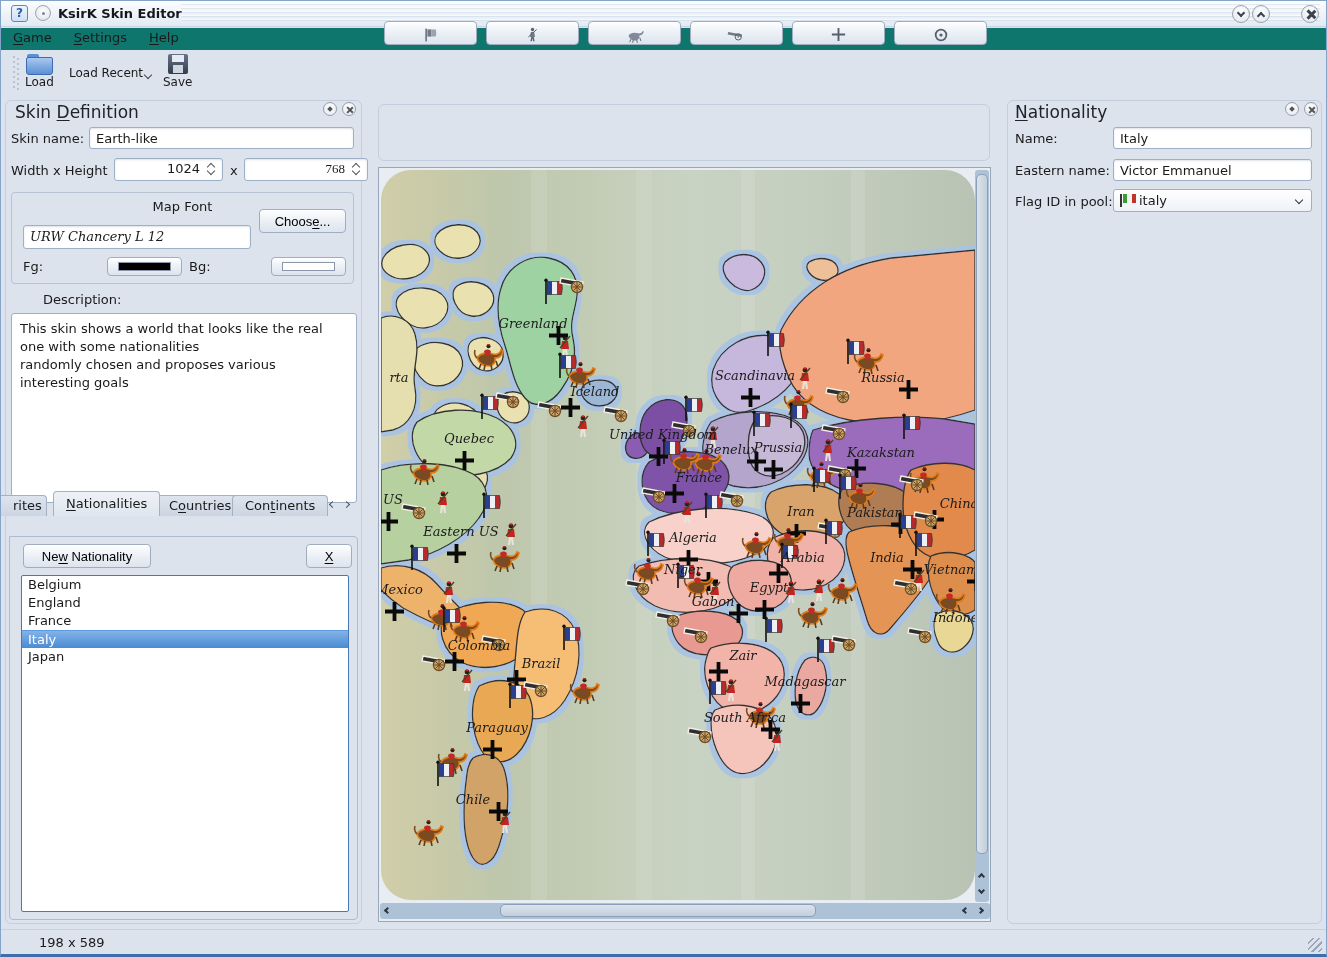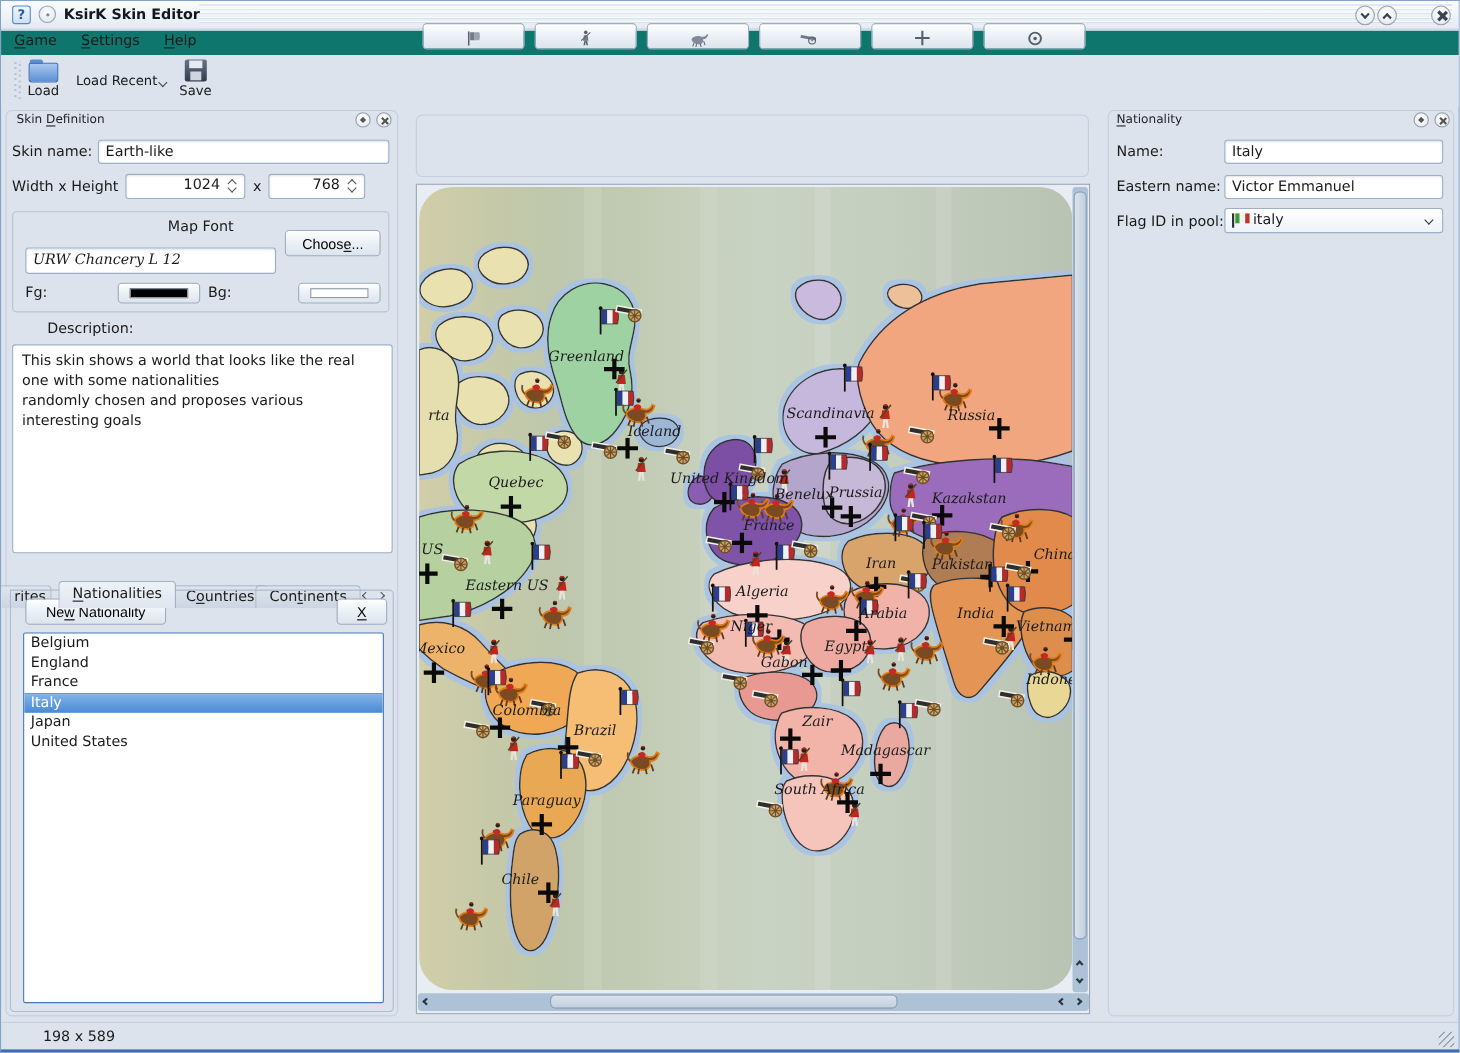--- a/index.html
+++ b/index.html
@@ -50,21 +50,21 @@
      background:linear-gradient(#a8c8f0,#5b8fd4); border:1px solid #3c6db4; border-radius:2px 2px 3px 3px; }
   .icon-floppy { width:20px; height:20px; background:linear-gradient(#5a6678,#2e3razzo440); background:linear-gradient(#6b7popup890,#2e3440); background:linear-gradient(#67748c,#333c4c); border-radius:2px; position:relative; }
   .icon-floppy::before { content:""; position:absolute; left:4px; top:1px; width:12px; height:7px; background:#e8ecf2; }
   .icon-floppy::after { content:""; position:absolute; left:5px; top:11px; width:10px; height:8px; background:#cfd6e0; }
   .chev-down { width:6px; height:6px; border-right:1.6px solid #444; border-bottom:1.6px solid #444; transform:rotate(45deg); display:inline-block; }
 
   
   .dock-frame { position:absolute; border:1px solid #c3cfde; border-radius:6px; }
   .df-left  { left:4px;  top:99px; width:357px; height:824px; }
   .df-right { left:1006px; top:99px; width:315px; height:824px; }
-  .dock-title { position:absolute; font-size:11px; color:#20242a; }
+  .dock-title { position:absolute; font-size:17px; color:#20242a; }
   .dock-btn { position:absolute; width:14px; height:14px; border:1px solid #979ea8; border-radius:50%;
       background:radial-gradient(circle at 50% 35%,#fff,#e2e7ee); }
   .dock-btn .dia { position:absolute; left:4px; top:4px; width:4px; height:4px; background:#555; transform:rotate(45deg);}
   .dock-btn .xx::before,.dock-btn .xx::after { content:""; position:absolute; left:6px; top:3px; width:1.8px; height:8px; background:#555;}
   .dock-btn .xx::before{transform:rotate(45deg);} .dock-btn .xx::after{transform:rotate(-45deg);}
 
   .field-label { position:absolute; font-size:13px; }
   .input { position:absolute; background:#fff; border:1px solid #9db0c6; border-radius:3px;
            padding:2px 6px; font-size:13px; line-height:17px; box-shadow:inset 0 1px 2px rgba(120,140,165,.25); }
   .btn { background:linear-gradient(#fdfeff,#eaeff5 55%,#dde4ed); border:1px solid #9fadbf; border-radius:4px;
@@ -80,21 +80,21 @@
   .groupbox { position:absolute; border:1px solid #b7c3d3; border-radius:4px; }
   .groupbox .legend { position:absolute; left:0; right:0; top:6px; text-align:center; font-size:13px; }
 
   .swatch-btn { position:absolute; height:19px; }
   .swatch { position:absolute; left:10px; right:10px; top:4px; height:9px; border:1px solid #8a97a8; }
 
   .desc-box { position:absolute; background:#fff; border:1px solid #9db0c6; border-radius:3px;
               padding:6px 8px; font-size:13px; line-height:18px; white-space:pre-line; }
 
   
-  .tabbar { position:absolute; left:0px; top:527px; width:360px; height:25px; }
+  .tabbar { position:absolute; left:0px; top:490px; width:360px; height:25px; }
   .tab { position:absolute; bottom:0; height:21px; padding:2px 12px 0; background:linear-gradient(#dde4ee,#ccd5e2);
          border:1px solid #a3b1c3; border-bottom:none; border-radius:4px 4px 0 0; font-size:13px; }
   .tab.active { height:25px; background:linear-gradient(#eef2f7,#dfe6ef); padding-top:4px; z-index:2; }
   .tab-scroll { position:absolute; bottom:3px; width:14px; height:16px; }
   .tab-scroll .c { position:absolute; left:4px; top:5px; width:5px; height:5px; border-left:1.6px solid #4a5462; border-bottom:1.6px solid #4a5462; }
   .tab-scroll .c.l { transform:rotate(45deg);} .tab-scroll .c.r { transform:rotate(225deg); left:2px;}
   .tabpane { position:absolute; left:8px; top:535px; width:349px; height:384px;
              border:1px solid #aebccd; border-radius:0 4px 4px 4px; }
 
   .listbox { position:absolute; left:20px; top:574px; width:328px; height:337px; background:#fff;
@@ -192,21 +192,21 @@
 
   <div class="field-label" style="left:10px; top:162px;">Width x Height</div>
   <div class="spin" style="left:113px; top:157px; width:109px; height:23px;">
     <span class="val">1024</span>
     <span class="arrows">
         <span class="a up"></span>
         <span class="a dn"></span>
       </span>
   </div>
   <div class="field-label" style="left:229px; top:162px;">x</div>
-  <div class="spin" style="left:243px; top:157px; width:88px; height:23px;">
+  <div class="spin" style="left:243px; top:157px; width:124px; height:23px;font-family:Liberation Serif, serif;">
     <span class="val">768</span>
     <span class="arrows">
         <span class="a up"></span>
         <span class="a dn"></span>
       </span>
   </div>
 
   <div class="groupbox" style="left:10px; top:191px; width:343px; height:92px;">
     <div class="legend">Map Font</div>
   </div>
@@ -240,21 +240,20 @@
   <div class="tabpane"></div>
 
   <button class="btn" style="position:absolute; left:22px; top:543px; width:128px; height:24px;">Ne<u>w</u> Nationality</button>
   <button class="btn" style="position:absolute; left:305px; top:543px; width:46px; height:24px;"><u>X</u></button>
   <div class="listbox" id="nat-list">
       <div class="li">Belgium</div>
       <div class="li">England</div>
       <div class="li">France</div>
       <div class="li sel">Italy</div>
       <div class="li">Japan</div>
-      <div class="li">United States</div>
     </div>
 
   <div class="toolframe"></div>
   <button class="btn mapbtn" style="left:383px;">
     <svg viewBox="0 0 20 18" width="16" height="16">
       <rect x="3" y="1" width="1.8" height="16" fill="#5a6270"></rect>
       <path d="M5.5,2 h5 v9 h-5 z" fill="#707a88"></path>
         <path d="M10.5,2 h5.5 q1.4,4.5 0,9 h-5.5 z" fill="#9aa3b0"></path>
     </svg>
   </button>

